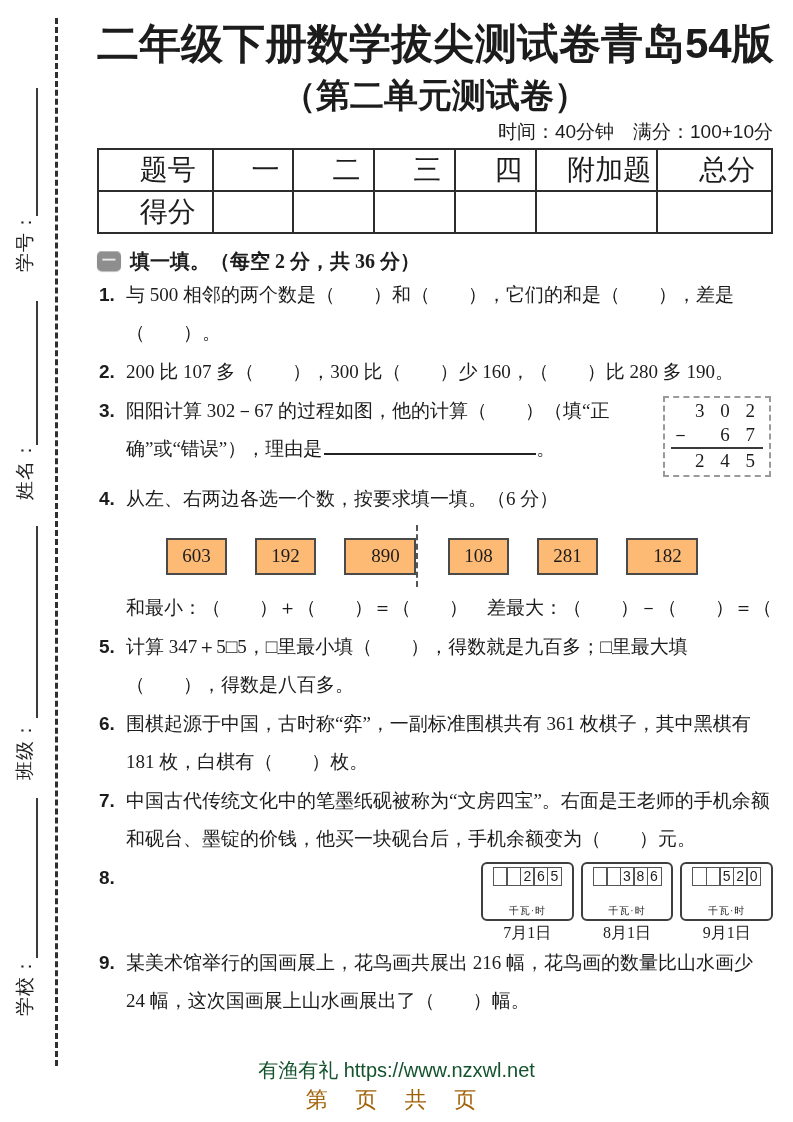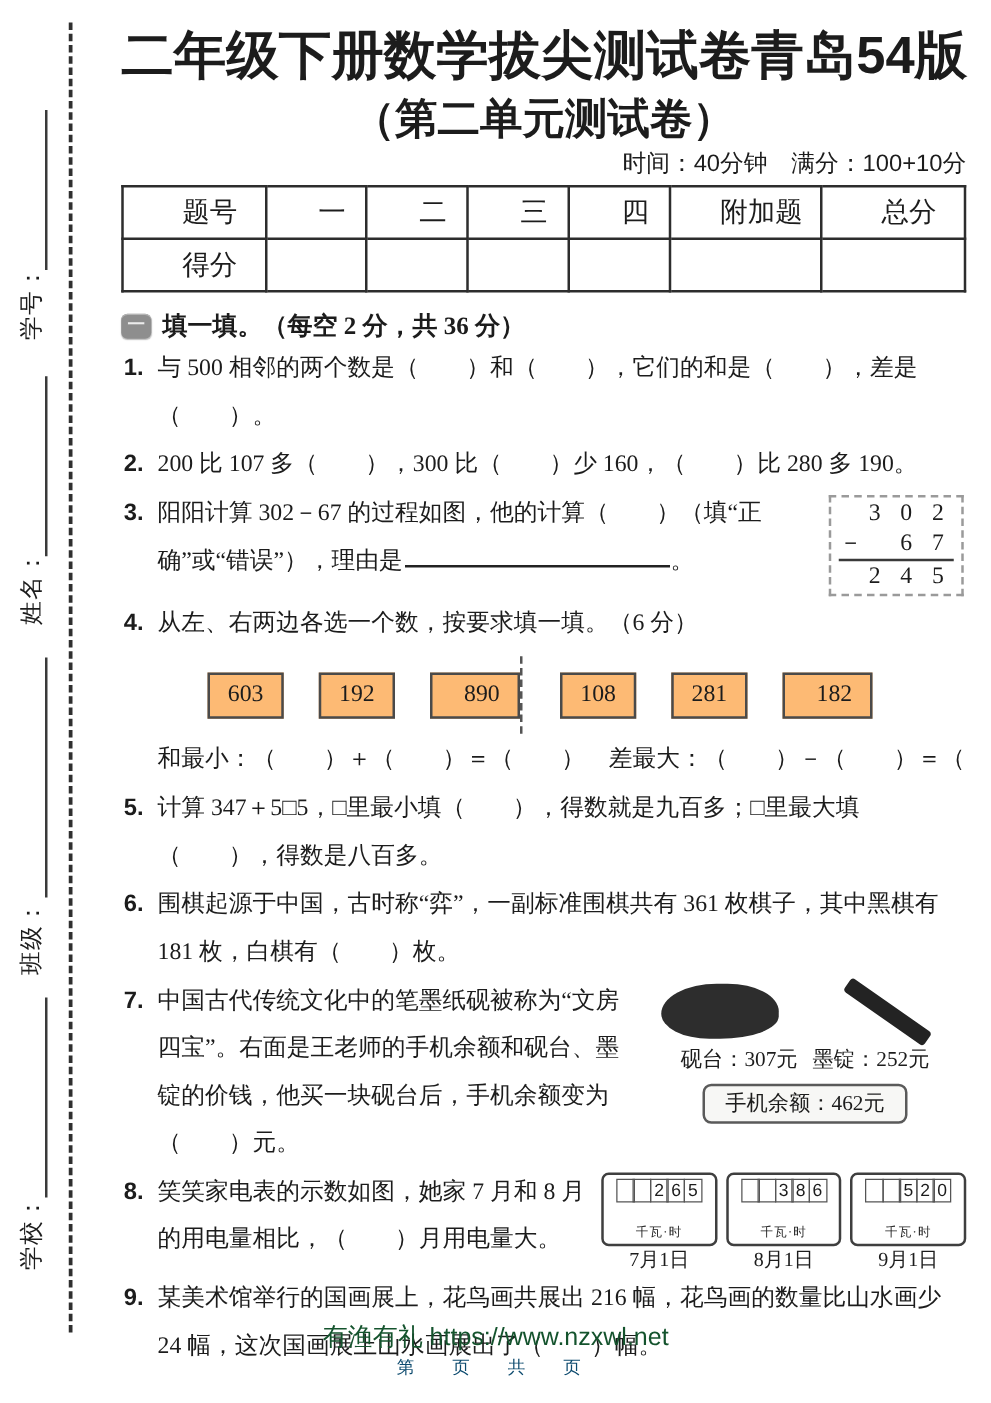--- a/index.html
+++ b/index.html
@@ -26,21 +26,21 @@
 
   .content { position:absolute; left:97px; top:18px; width:676px; }
 
   .title    { font-family:"Liberation Sans", sans-serif; font-weight:700; font-size:42px; line-height:52px; white-space:nowrap; }
   .subtitle { text-align:center; font-family:"Liberation Sans", sans-serif; font-weight:700; font-size:34px; line-height:46px; margin-top:2px; }
   .meta     { text-align:right; font-family:"Liberation Sans", sans-serif; font-size:19px; line-height:22px; margin-top:3px; font-weight:500; }
 
   table.score { width:100%; border-collapse:collapse; margin-top:5px; table-layout:fixed; }
   table.score td {
     border:2px solid #2d2d2d; height:38px; text-align:center;
-    font-family:"Liberation Sans", sans-serif; font-size:22px; font-weight:500;padding-left:26px;
+    font-family:"Liberation Sans", sans-serif; font-size:28px; font-weight:500;padding-left:26px;
   }
 
   .sec-heading { margin-top:13px; display:flex; align-items:center; gap:9px; font-size:20px; font-weight:700; line-height:28px; }
   .badge {
     width:24px; height:20px; flex:0 0 auto; background:#8e8e8e; border-radius:5px;
     color:#ececec; display:flex; align-items:center; justify-content:center;
     font-size:14px; font-weight:700; box-shadow:inset 0 1px 0 #b5b5b5, 0 1px 1px #bbb;
   }
 
   .q { position:relative; padding-left:29px; font-size:19px; line-height:38px; margin-top:1px; }
@@ -83,21 +83,21 @@
     width:13px; height:17px; border:1.5px solid #555; margin-left:-1.5px;
     font-family:"Liberation Sans", sans-serif; font-size:14px; line-height:17px; text-align:center;
   }
   .meter-cell.first { margin-left:0; }
   .meter-unit { text-align:center; font-size:10px; line-height:12px; margin-top:19px; letter-spacing:1px; }
   .q8-dates { display:flex; gap:7px; margin-top:2px; }
   .meter-date { flex:1; text-align:center; font-size:16px; line-height:20px; }
 
   .footer { position:absolute; left:0; right:0; top:1058px; text-align:center; }
   .watermark { color:#14532d; font-size:20px; line-height:24px; font-family:"Liberation Sans", sans-serif; }
-  .pageline { margin-top:3px; font-size:14px; letter-spacing:11px; color:#0c4a6e;font-family:Liberation Mono, monospace; }
+  .pageline { margin-top:3px; font-size:22px; letter-spacing:11px; color:#a16207; }
 </style>
 </head>
 <body>
 
 <div class="page">
 
   <div class="page-divider"></div>
   <div class="fill-line l1"></div>
   <div class="fill-line l2"></div>
   <div class="fill-line l3"></div>
@@ -205,31 +205,20 @@
       <span>计算 347＋5□5，□里最小填（　　），得数就是九百多；□里最大填（　　），得数是八百多。</span>
     </div>
 
     <div class="q">
       <span class="qnum">6.</span>
       <span>围棋起源于中国，古时称“弈”，一副标准围棋共有 361 枚棋子，其中黑棋有 181 枚，白棋有（　　）枚。</span>
     </div>
 
     <div class="q">
       <span class="qnum">7.</span>
-      <div class="q7-panel">
-        <div class="q7-items">
-          <div class="inkstone"></div>
-          <div class="inkstick"></div>
-        </div>
-        <div class="q7-captions">
-          <span>砚台：307元</span>
-          <span>墨锭：252元</span>
-        </div>
-        <div class="balance-box">手机余额：462元</div>
-      </div>
       <span>中国古代传统文化中的笔墨纸砚被称为“文房四宝”。右面是王老师的手机余额和砚台、墨锭的价钱，他买一块砚台后，手机余额变为（　　）元。</span>
     </div>
 
     <div class="q">
       <span class="qnum">8.</span>
       <div class="q8-panel">
         <div class="q8-meters">
           <div class="meter">
             <div class="meter-digits">
               <span class="meter-cell first"></span>
@@ -260,21 +249,20 @@
             </div>
             <div class="meter-unit">千瓦·时</div>
           </div>
         </div>
         <div class="q8-dates">
           <div class="meter-date">7月1日</div>
           <div class="meter-date">8月1日</div>
           <div class="meter-date">9月1日</div>
         </div>
       </div>
-      <span>笑笑家电表的示数如图，她家 7 月和 8 月的用电量相比，（　　）月用电量大。</span>
     </div>
 
     <div class="q">
       <span class="qnum">9.</span>
       <span>某美术馆举行的国画展上，花鸟画共展出 216 幅，花鸟画的数量比山水画少 24 幅，这次国画展上山水画展出了（　　）幅。</span>
     </div>
 
   </div>
 
   <div class="footer">

